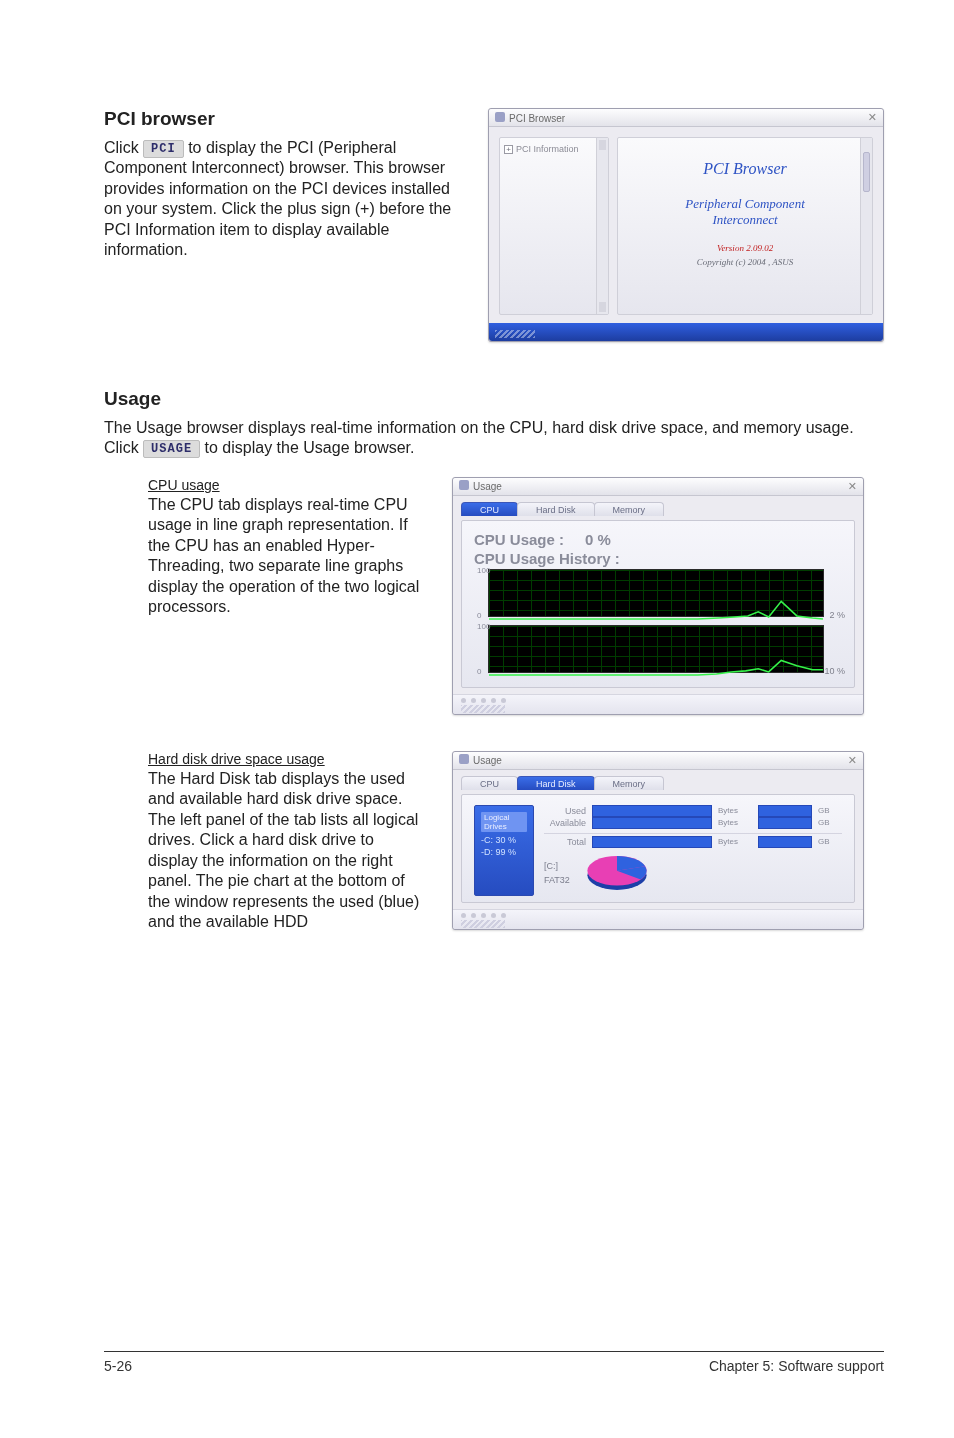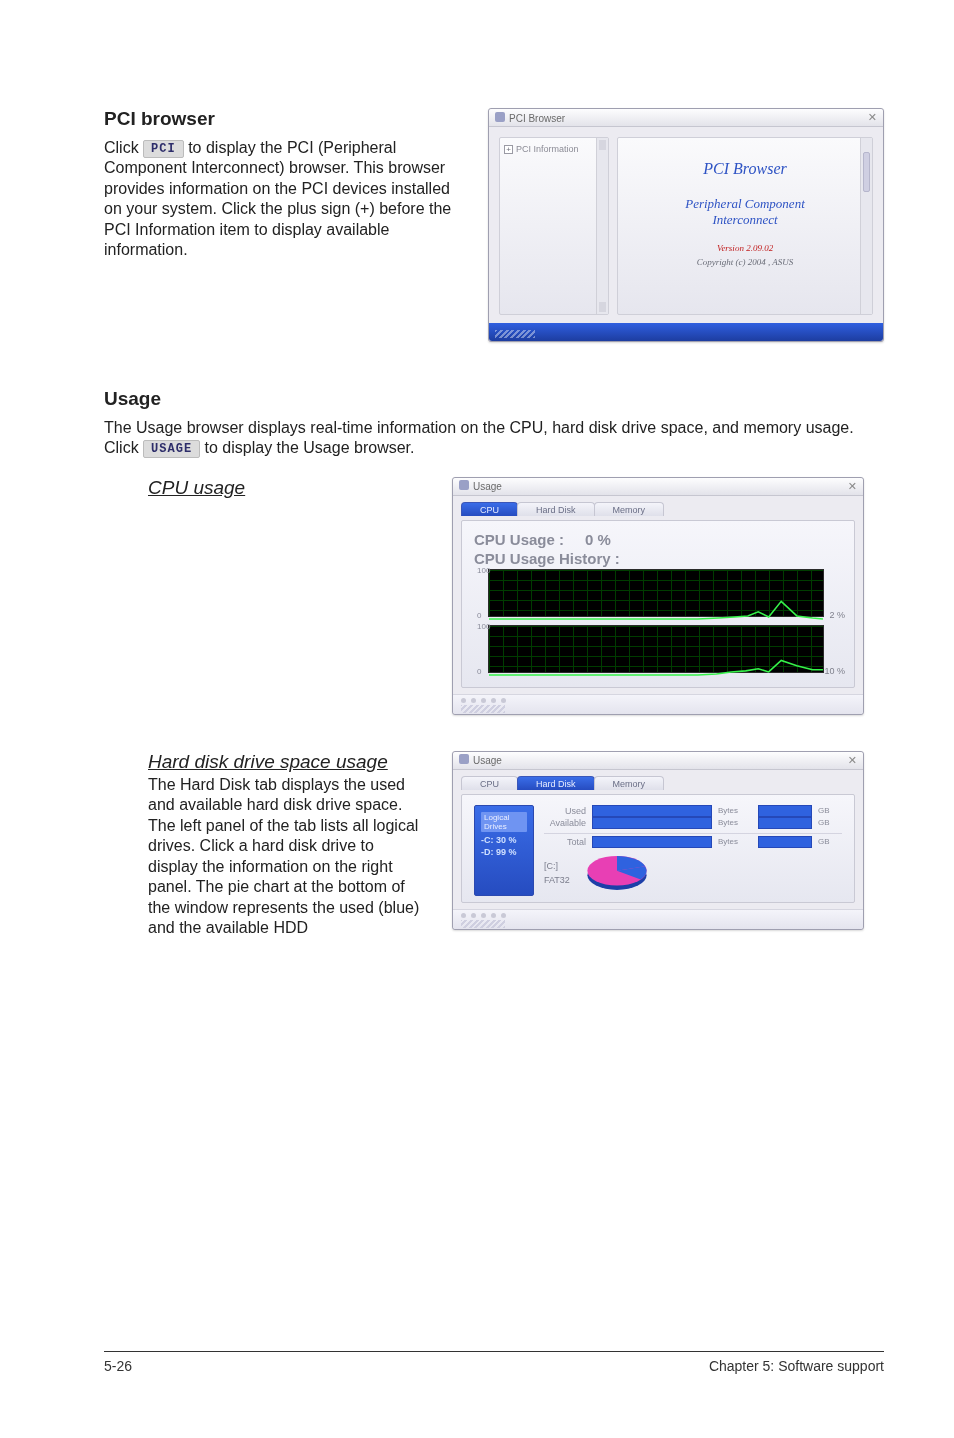--- a/index.html
+++ b/index.html
@@ -6,21 +6,21 @@
   html, body { width: 954px; height: 1438px; background: #fff; font-family: Arial, Helvetica, sans-serif; color: #222; }
   .page { padding: 108px 70px 0 104px; position: relative; height: 100%; }
   h3.section { font-size: 19px; font-weight: bold; margin: 0 0 8px 0; }
   p.body { font-size: 16px; line-height: 1.28; margin: 0; }
   .row1 { display: flex; gap: 24px; align-items: flex-start; }
   .row1 .left { flex: 1; }
   .row2-intro { margin-top: 46px; }
   .row2-intro h3.section { margin-bottom: 8px; }
   .indented { margin-left: 44px; margin-top: 18px; display: flex; gap: 24px; align-items: flex-start; }
   .indented .txt { width: 280px; }
-  .subhead { font-style: italic; text-decoration: underline; font-size: 19px; margin-bottom: 2px; }
+  .subhead { text-decoration: underline; font-size: 14px; margin-bottom: 2px; }
   .btn-chip { display: inline-block; background: #dcdcdc; border: 1px solid #bcbcbc; border-radius: 2px; padding: 0 7px; font-family: "Courier New", monospace; font-size: 12px; font-weight: bold; letter-spacing: 1px; color: #2d2d6a; line-height: 16px; vertical-align: middle; }
 
   
   .win { border: 1px solid #9f9fb0; background: #ecebf1; border-radius: 3px; box-shadow: 0 1px 2px rgba(0,0,0,0.15); font-size: 11px; color: #555; }
   .win .titlebar { display: flex; align-items: center; justify-content: space-between; padding: 2px 6px; height: 18px; background: linear-gradient(#fdfdfe, #e3e3ea); border-bottom: 1px solid #c6c6d0; border-radius: 3px 3px 0 0; }
   .win .titlebar .ticon { width: 10px; height: 10px; background: #9aa0c6; border-radius: 2px; display: inline-block; margin-right: 4px; }
   .win .titlebar .ttext { font-size: 10px; color: #6a6a6a; flex: 1; }
   .win .titlebar .tclose { font-size: 11px; color: #8a8a8a; }
   .pciwin { width: 396px; }
   .pciwin .body { padding: 10px 10px 8px 10px; }
@@ -61,21 +61,21 @@
   .graph svg { position: absolute; inset: 0; }
   .uwin .footer { height: 20px; background: linear-gradient(#f4f4fa, #e4e4ee); border-top: 1px solid #d6d6e0; border-radius: 0 0 3px 3px; padding: 3px 8px; }
   .dots { display: flex; gap: 5px; }
   .dots span { width: 5px; height: 5px; border-radius: 50%; background: #c9c9d6; display: inline-block; }
   .ridges { height: 8px; margin-top: 2px; width: 44px; background: repeating-linear-gradient(-45deg, #cfcfe0 0 2px, transparent 2px 4px); }
 
   
   .hdpanel { display: flex; gap: 10px; }
   .hdpanel .drives { width: 88px; background: linear-gradient(#3a6de8, #264cc0); border: 1px solid #2b49b0; border-radius: 2px; padding: 6px 6px; }
   .hdpanel .drives .dh { background: #6f94f2; color: #e9edff; font-size: 8px; padding: 1px 3px; border-radius: 1px; margin-bottom: 3px; }
-  .hdpanel .drives .dl { color: #cfe0ff; font-size: 9px; margin-bottom: 2px; font-weight: bold; }
+  .hdpanel .drives .dl { color: #cfe0ff; font-size: 9px; margin-bottom: 2px; }
   .hdpanel .rside { flex: 1; display: flex; flex-direction: column; gap: 0; }
   .barrow { display: flex; align-items: center; gap: 6px; font-size: 9px; color: #8a8c9a; }
   .barrow .blabel { width: 42px; text-align: right; }
   .barrow .bar { height: 12px; background: #2f62df; border: 1px solid #2548b8; position: relative; flex: 0 0 120px; }
   .barrow .unit { width: 34px; font-size: 8px; }
   .barrow .valbar { height: 12px; background: #2f62df; border: 1px solid #2548b8; flex: 0 0 54px; }
   .barrow .val { width: 24px; font-size: 8px; }
   .sep { height: 1px; background: #d4d4e0; margin: 4px 0 2px 0; }
   .pierow { display: flex; align-items: center; gap: 10px; margin-top: 2px; }
   .pierow .legend { font-size: 9px; color: #7b7d8c; line-height: 1.6; }
@@ -136,20 +136,21 @@
     <p class="body">
       <span>The Usage browser displays real-time information on the CPU, hard disk drive space, and memory usage. Click </span>
       <span class="btn-chip">USAGE</span>
       <span> to display the Usage browser.</span>
     </p>
   </div>
 
   <div class="indented">
     <div class="txt">
       <div class="subhead">CPU usage</div>
+      <p class="body">The CPU tab displays real-time CPU usage in line graph representation. If the CPU has an enabled Hyper-Threading, two separate line graphs display the operation of the two logical processors.</p>
     </div>
     <div class="win uwin">
       <div class="titlebar">
         <span><span class="ticon"></span><span class="ttext">Usage</span></span>
         <span class="tclose">✕</span>
       </div>
       <div class="body">
         <div class="tabs">
           <div class="tab active">CPU</div>
           <div class="tab">Hard Disk</div>

